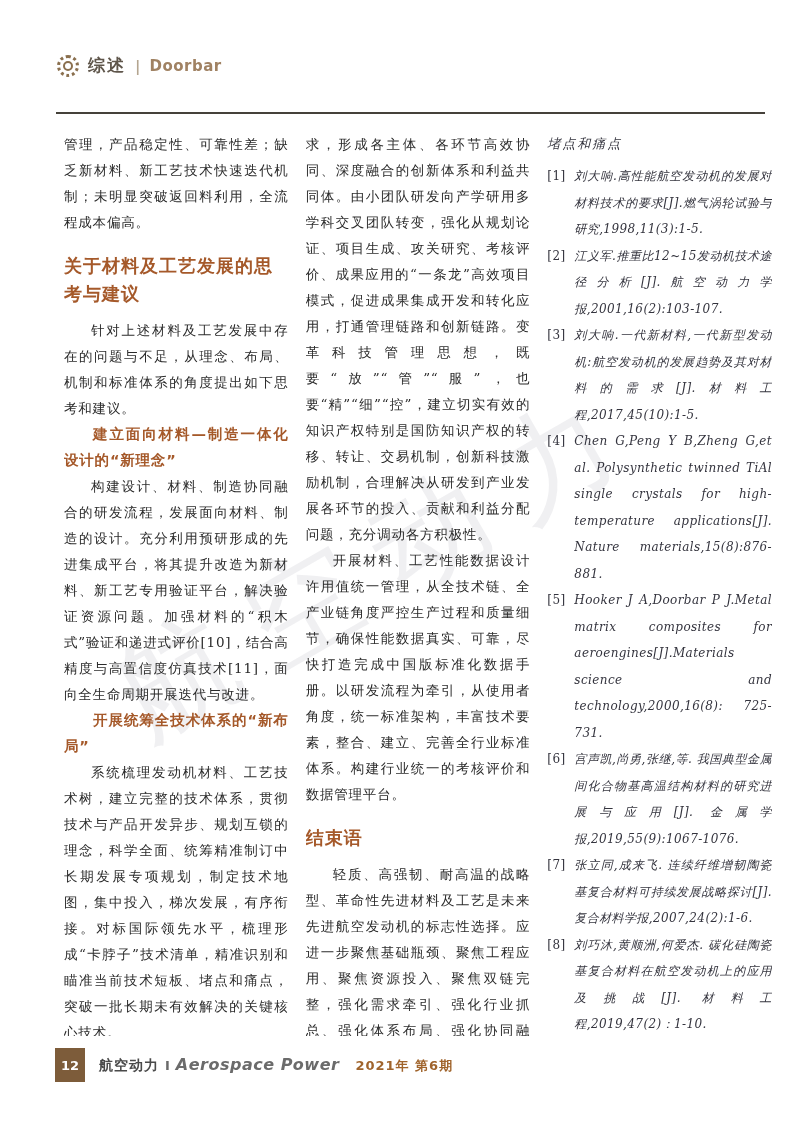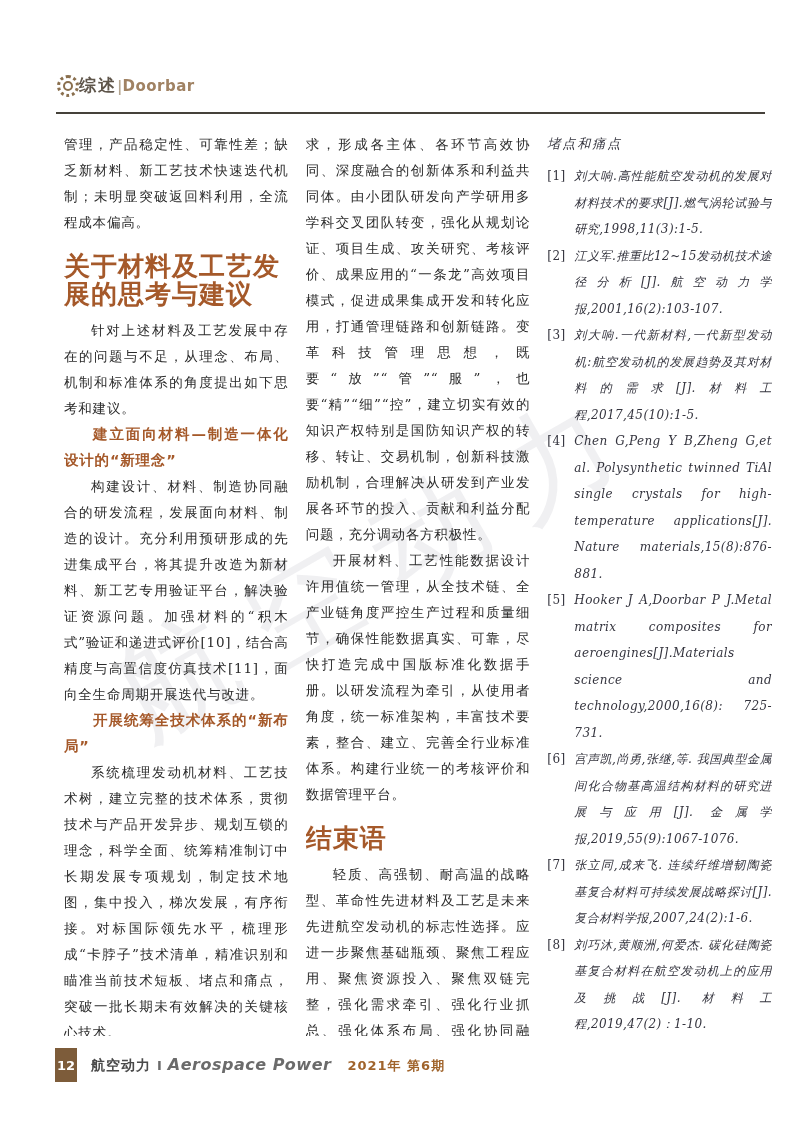--- a/index.html
+++ b/index.html
@@ -3,21 +3,21 @@
 <meta charset="utf-8">
 <style>
   * { margin:0; padding:0; box-sizing:border-box; }
   html,body { background:#e8e8e8; }
   .page {
     position:relative; width:794px; height:1123px; background:#ffffff;
     margin:0 auto; overflow:hidden;
     font-family:"DejaVu Serif", serif; color:#2b2b2b;
   }
   
-  .header { position:absolute; left:57px; top:74px; display:flex; align-items:center; }
+  .header { position:absolute; left:57px; top:54px; display:flex; align-items:center; gap:9px; }
   .sunburst { width:22px; height:22px; border-radius:50%; border:3px dotted #8a6f4e;
               display:flex; align-items:center; justify-content:center; }
   .sunburst-inner { width:10px; height:10px; border-radius:50%; border:2px solid #8a6f4e; }
   .header-cn { font-family:"DejaVu Sans", sans-serif; font-weight:bold; font-size:17px; color:#5f564b; letter-spacing:2px; }
   .header-sep { color:#b4a590; font-size:15px; font-weight:bold; }
   .header-en { font-family:"DejaVu Sans", sans-serif; font-weight:bold; font-size:15px; color:#a08263; letter-spacing:0.5px; }
   .header-rule { position:absolute; left:56px; top:112px; width:709px; height:2px; background:#45413a; }
 
   
   .watermark {
@@ -27,37 +27,37 @@
   }
 
   
   .content { position:absolute; left:64px; top:131px; width:708px; height:905px;
              display:flex; gap:17px; overflow:hidden; }
   .col { flex:1; min-width:0; overflow:hidden; }
   .body-p { font-size:13.5px; line-height:26px; letter-spacing:0.8px;
             text-align:justify; text-indent:2em; }
   .no-indent { text-indent:0; }
   .h-section { font-family:"DejaVu Sans", sans-serif; font-weight:bold; color:#a5592a;
-               font-size:26px; line-height:28px; letter-spacing:1px; margin:17px 0 9px; }
+               font-size:18px; line-height:28px; letter-spacing:1px; margin:17px 0 9px; }
   .h-sub { font-family:"DejaVu Sans", sans-serif; font-weight:bold; color:#a5592a;
            font-size:14.5px; line-height:26px; letter-spacing:0.8px;
            text-align:justify; text-indent:2em; }
   .p-conclusion { position:relative; }
 
   
   .ref-col { font-style:italic; color:#34343e; }
   .ref-title { font-size:13px; letter-spacing:2px; margin:4px 0 10px; }
   .ref-item { display:flex; font-size:12px; line-height:26.5px; letter-spacing:0.4px; }
   .ref-label { width:27px; flex-shrink:0; font-style:normal; }
   .ref-text { flex:1; text-align:justify; }
 
   
   .footer { position:absolute; left:55px; top:1048px; display:flex; align-items:center;
             font-family:"DejaVu Sans", sans-serif; }
-  .page-num-box { width:22px; height:34px; background:#7d5c3a; color:#ffffff;
+  .page-num-box { width:30px; height:34px; background:#7d5c3a; color:#ffffff;
                   display:flex; align-items:center; justify-content:center;
                   font-weight:bold; font-size:13px; }
   .footer-text { margin-left:14px; display:flex; align-items:baseline; gap:6px; }
   .journal-cn { font-weight:bold; font-size:14px; color:#4a4a4a; letter-spacing:1px; }
   .journal-sep { font-weight:bold; font-size:13px; color:#6a6a6a; }
   .journal-en { font-weight:bold; font-style:italic; font-size:16px; color:#6b6b6b; letter-spacing:0.5px; }
   .issue { font-weight:bold; font-size:13px; color:#a0642c; margin-left:10px; letter-spacing:1px; }
 </style>
 </head>
 <body>

